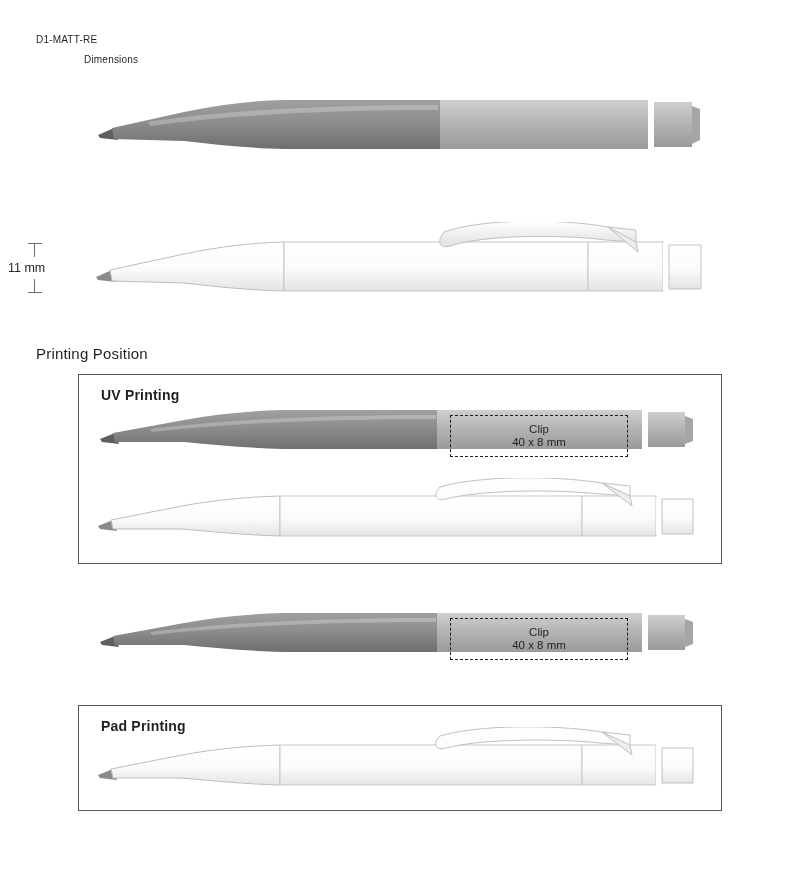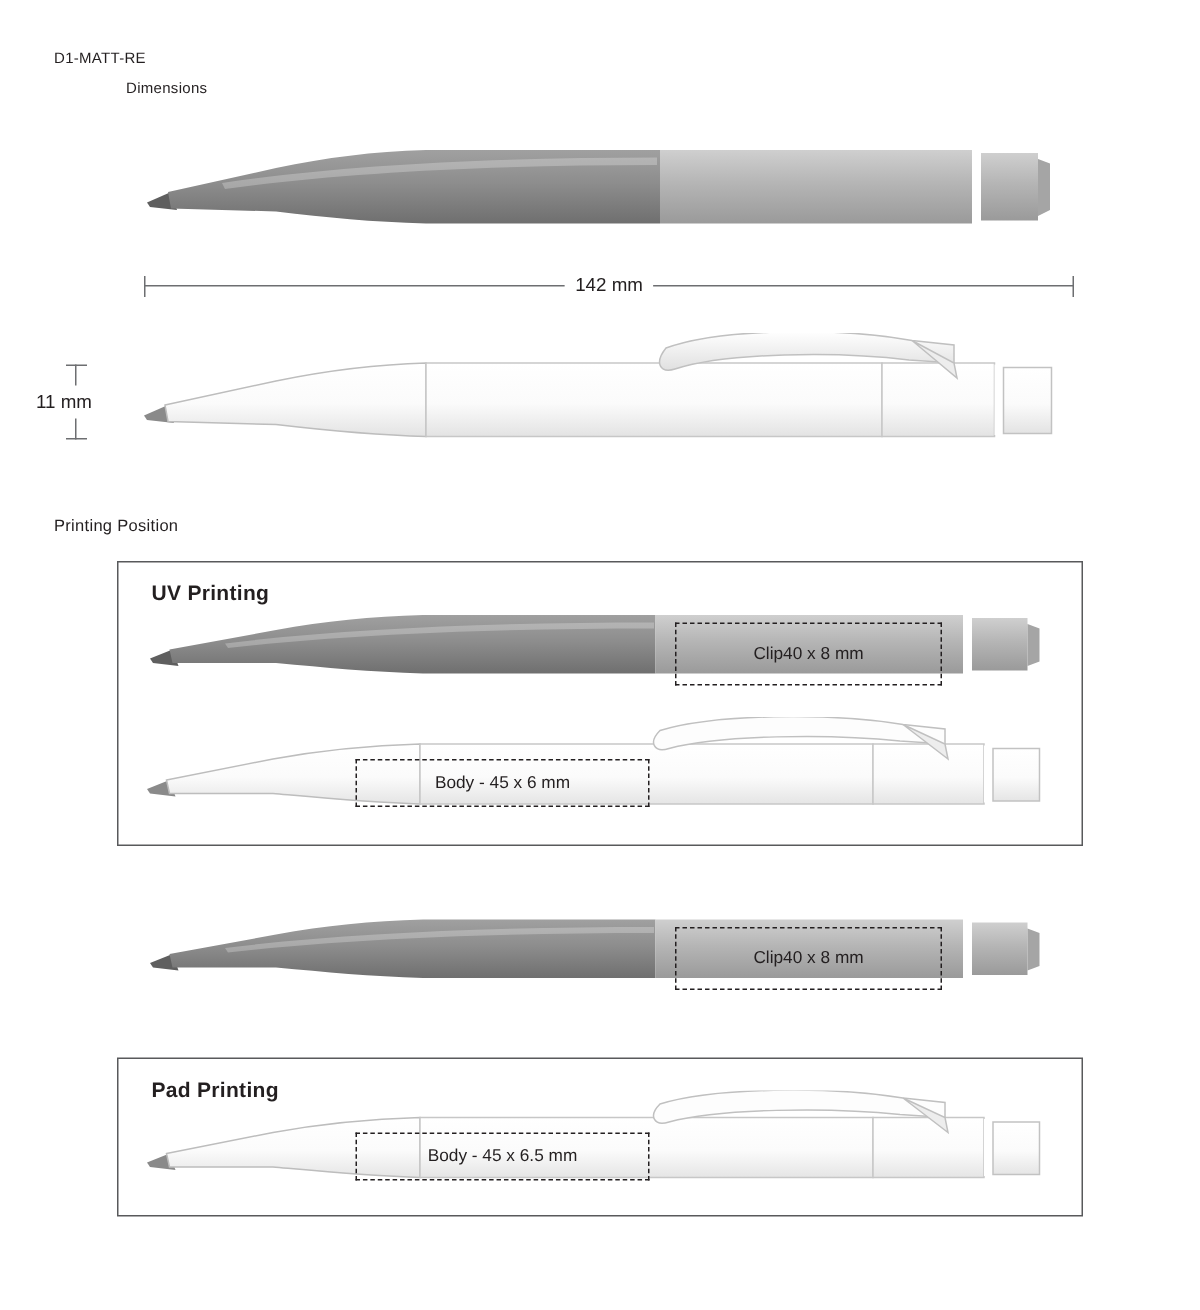--- a/index.html
+++ b/index.html
@@ -27,21 +27,21 @@
     top: 30px;
     font-size: 10px;
     line-height: 20px;
     letter-spacing: 0.2px;
     color: #231f20;
   }
   .doc-title .line2 { display: block; margin-left: 48px; }
 
   .section-label {
     position: absolute;
-    font-size: 11px;
+    font-size: 15px;
     letter-spacing: 0.2px;
     color: #231f20;
   }
 
   
   .pen {
     position: absolute;
   }
   .pen svg { display: block; }
 
@@ -122,21 +122,21 @@
     color: #231f20;
     font-weight: bold;
   }
 
   
   .print-box {
     position: absolute;
     border: 1px dashed #231f20;
     box-sizing: border-box;
     display: flex;
-    flex-direction: row;
+    flex-direction: column;
     align-items: center;
     justify-content: center;
     font-size: 11.5px;
     line-height: 13px;
     color: #231f20;
     background: transparent;
     text-align: center;
   }
   .print-box span { display: block; }
 </style>
@@ -175,28 +175,22 @@
 
       <rect x="560" y="9" width="6" height="47" fill="#ffffff"></rect>
 
       <path d="M566,10 L604,10 L604,55 L566,55 Z" fill="url(#glight)"></path>
       <path d="M604,14 L612,17 L612,48 L604,52 Z" fill="#a5a5a5"></path>
 
       <path d="M60,30 C140,18 240,13 350,13 L350,18 C240,18 140,23 62,34 Z" fill="#ffffff" opacity="0.25"></path>
     </svg>
   </div>
 
-  <div class="dim-h" style="left:96px; top:184px; width:620px;">
-    <div class="rule"></div>
-    <div class="cap left"></div>
-    <div class="cap right"></div>
-    <div class="label">142 mm</div>
-  </div>
-
-  <div class="dim-v" style="left:44px; top:243px; height:50px;">
+
+  <div class="dim-v" style="left:28px; top:243px; height:50px;">
     <div class="rule"></div>
     <div class="cap top"></div>
     <div class="cap bottom"></div>
     <div class="label">11 mm</div>
   </div>
 
   <div class="pen" style="left:88px; top:222px; width:625px; height:90px;">
     <svg width="625" height="90" viewBox="0 0 625 90" xmlns="http://www.w3.org/2000/svg">
       <defs>
         <linearGradient id="wbody" x1="0" y1="0" x2="0" y2="1">
@@ -275,23 +269,20 @@
       <path d="M21,42 L92,28 C125,22 155,19 190,18 L190,58 C155,57 125,54 92,51 L23,51 Z" fill="url(#wbody2)" stroke="#bdbdbd" stroke-width="1"></path>
       <path d="M190,18 L492,18 L492,58 L190,58 Z" fill="url(#wbody2)" stroke="#c7c7c7" stroke-width="1"></path>
       <path d="M492,18 L566,18 L566,58 L492,58 Z" fill="url(#wbody2)" stroke="#c7c7c7" stroke-width="1"></path>
       <rect x="566" y="19" width="6" height="38" fill="#ffffff"></rect>
       <path d="M572,21 L603,21 L603,56 L572,56 Z" fill="url(#wbody2)" stroke="#c2c2c2" stroke-width="1"></path>
       <path d="M350,9 C386,-2 462,-3 512,5 L540,8 L540,18 L510,16 C462,11 390,12 356,21 C346,24 342,17 350,9 Z" fill="#fdfdfd" stroke="#c0c0c0" stroke-width="1"></path>
       <path d="M512,5 L542,28 L540,18 Z" fill="#ededed" stroke="#c0c0c0" stroke-width="1"></path>
     </svg>
   </div>
 
-  <div class="print-box" style="left:237px; top:506px; width:196px; height:32px;">
-    <span>Body - 45 x 6 mm</span>
-  </div>
 
 
   <div class="pen" style="left:92px; top:608px; width:615px; height:62px;">
     <svg width="615" height="62" viewBox="0 0 615 62" xmlns="http://www.w3.org/2000/svg">
       <defs>
         <linearGradient id="gdark3" x1="0" y1="0" x2="0" y2="1">
           <stop offset="0%" stop-color="#a0a0a0"></stop>
           <stop offset="45%" stop-color="#8d8d8d"></stop>
           <stop offset="100%" stop-color="#6f6f6f"></stop>
         </linearGradient>
@@ -334,17 +325,14 @@
       <path d="M21,42 L92,28 C125,22 155,19 190,18 L190,58 C155,57 125,54 92,51 L23,51 Z" fill="url(#wbody3)" stroke="#bdbdbd" stroke-width="1"></path>
       <path d="M190,18 L492,18 L492,58 L190,58 Z" fill="url(#wbody3)" stroke="#c7c7c7" stroke-width="1"></path>
       <path d="M492,18 L566,18 L566,58 L492,58 Z" fill="url(#wbody3)" stroke="#c7c7c7" stroke-width="1"></path>
       <rect x="566" y="19" width="6" height="38" fill="#ffffff"></rect>
       <path d="M572,21 L603,21 L603,56 L572,56 Z" fill="url(#wbody3)" stroke="#c2c2c2" stroke-width="1"></path>
       <path d="M350,9 C386,-2 462,-3 512,5 L540,8 L540,18 L510,16 C462,11 390,12 356,21 C346,24 342,17 350,9 Z" fill="#fdfdfd" stroke="#c0c0c0" stroke-width="1"></path>
       <path d="M512,5 L542,28 L540,18 Z" fill="#ededed" stroke="#c0c0c0" stroke-width="1"></path>
     </svg>
   </div>
 
-  <div class="print-box" style="left:237px; top:755px; width:196px; height:32px;">
-    <span>Body - 45 x 6.5 mm</span>
-  </div>
 
 </div>
 
 </body></html>

